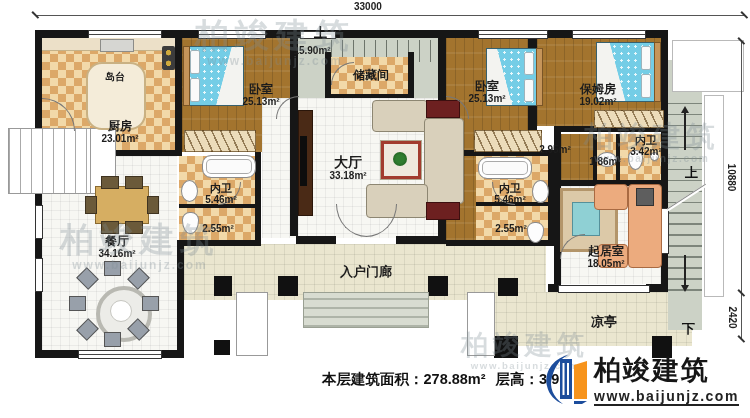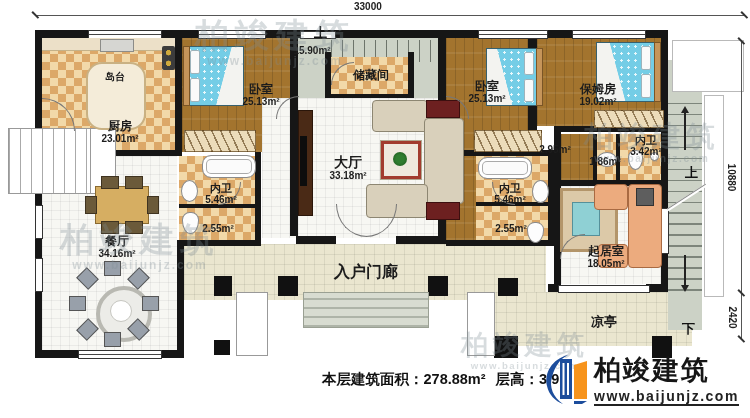--- a/index.html
+++ b/index.html
@@ -294,21 +294,21 @@
   <div class="rlabel sm" style="left:555px;top:149px">
     <span>2.95m²</span></div>
   <div class="rlabel sm" style="left:605px;top:161px">
     <span>1.86m²</span></div>
   <div class="rlabel sm" style="left:646px;top:146px;font-size:11px">
     <span>内卫</span><span class="area">3.42m²</span></div>
   <div class="rlabel" style="left:117px;top:247px">
     <span>餐厅</span><span class="area">34.16m²</span></div>
   <div class="rlabel" style="left:606px;top:257px">
     <span>起居室</span><span class="area">18.05m²</span></div>
-  <div class="rlabel" style="left:366px;top:272px;font-size:16px">
+  <div class="rlabel" style="left:366px;top:272px;font-size:13px">
     <span>入户门廊</span></div>
   <div class="rlabel" style="left:604px;top:322px;font-size:13px">
     <span>凉亭</span></div>
 
   <div class="wm" style="left:160px;top:18px;width:230px">
     <span class="wm-name">柏竣建筑</span>
       <span class="wm-url">www.baijunjz.com</span>
     </div>
   <div class="wm" style="left:552px;top:118px;width:200px;transform:scale(.85)">
     <span class="wm-name">柏竣建筑</span>

